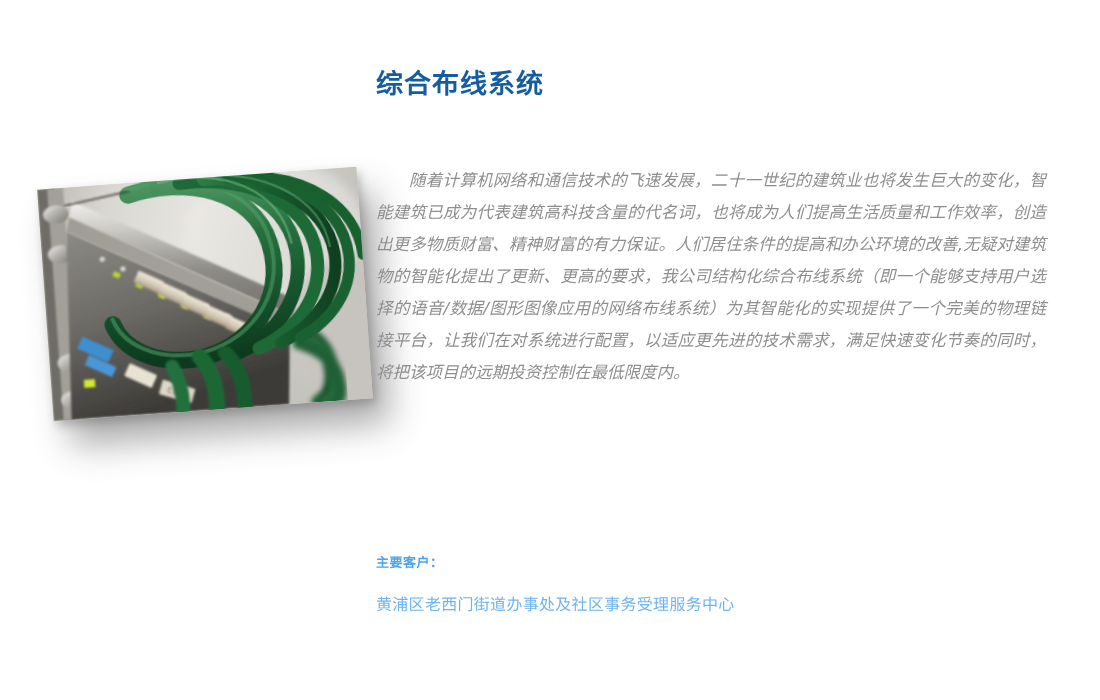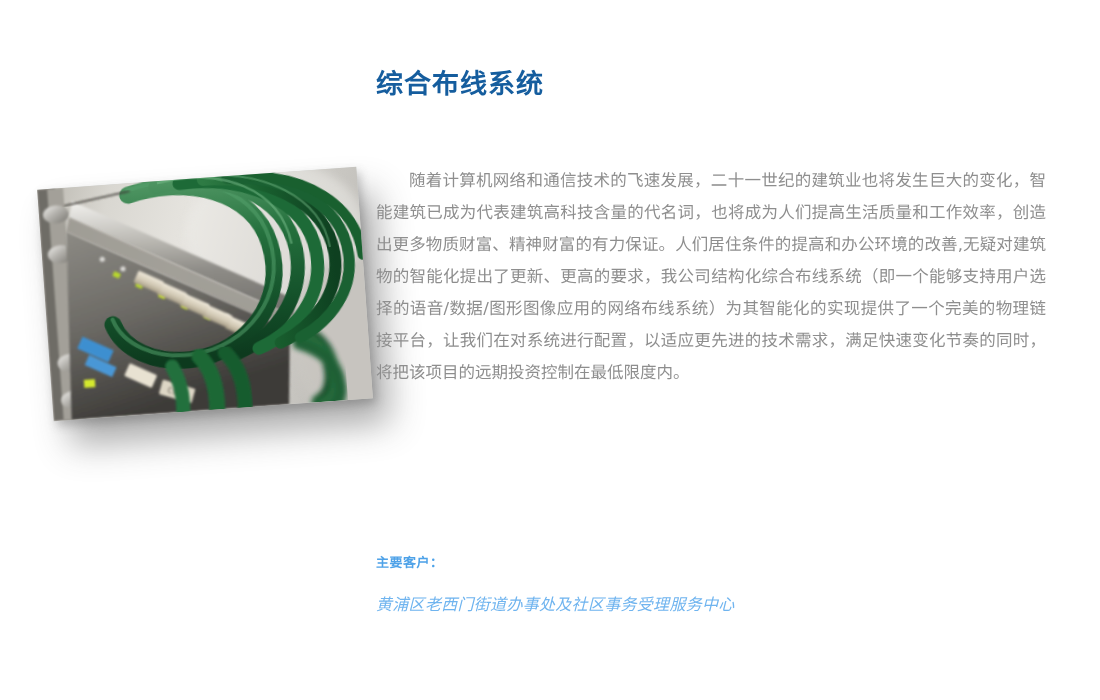--- a/index.html
+++ b/index.html
@@ -85,20 +85,21 @@
     left: 0;
     top: 148px;
     width: 670px;
     font-size: 16.5px;
     line-height: 32px;
     color: #8e8e8e;
     text-align: justify;
     text-justify: inter-ideograph;
     text-indent: 2em;
     font-weight: normal;
+    font-style: italic;
   }
 
   .customers {
     position: absolute;
     left: 0;
     top: 548px;
     width: 670px;
   }
 
   .customers-label {
@@ -108,21 +109,20 @@
     line-height: 30px;
     letter-spacing: 0.5px;
   }
 
   .customers-value {
     font-size: 16px;
     color: #6fb4ef;
     line-height: 30px;
     margin-top: 12px;
     letter-spacing: 0.3px;
-    font-style: italic;
   }
 </style>
 </head>
 <body>
 
 <div class="page">
 
   <div class="photo-area">
     <div class="photo-frame">
       <div class="photo-inner">

